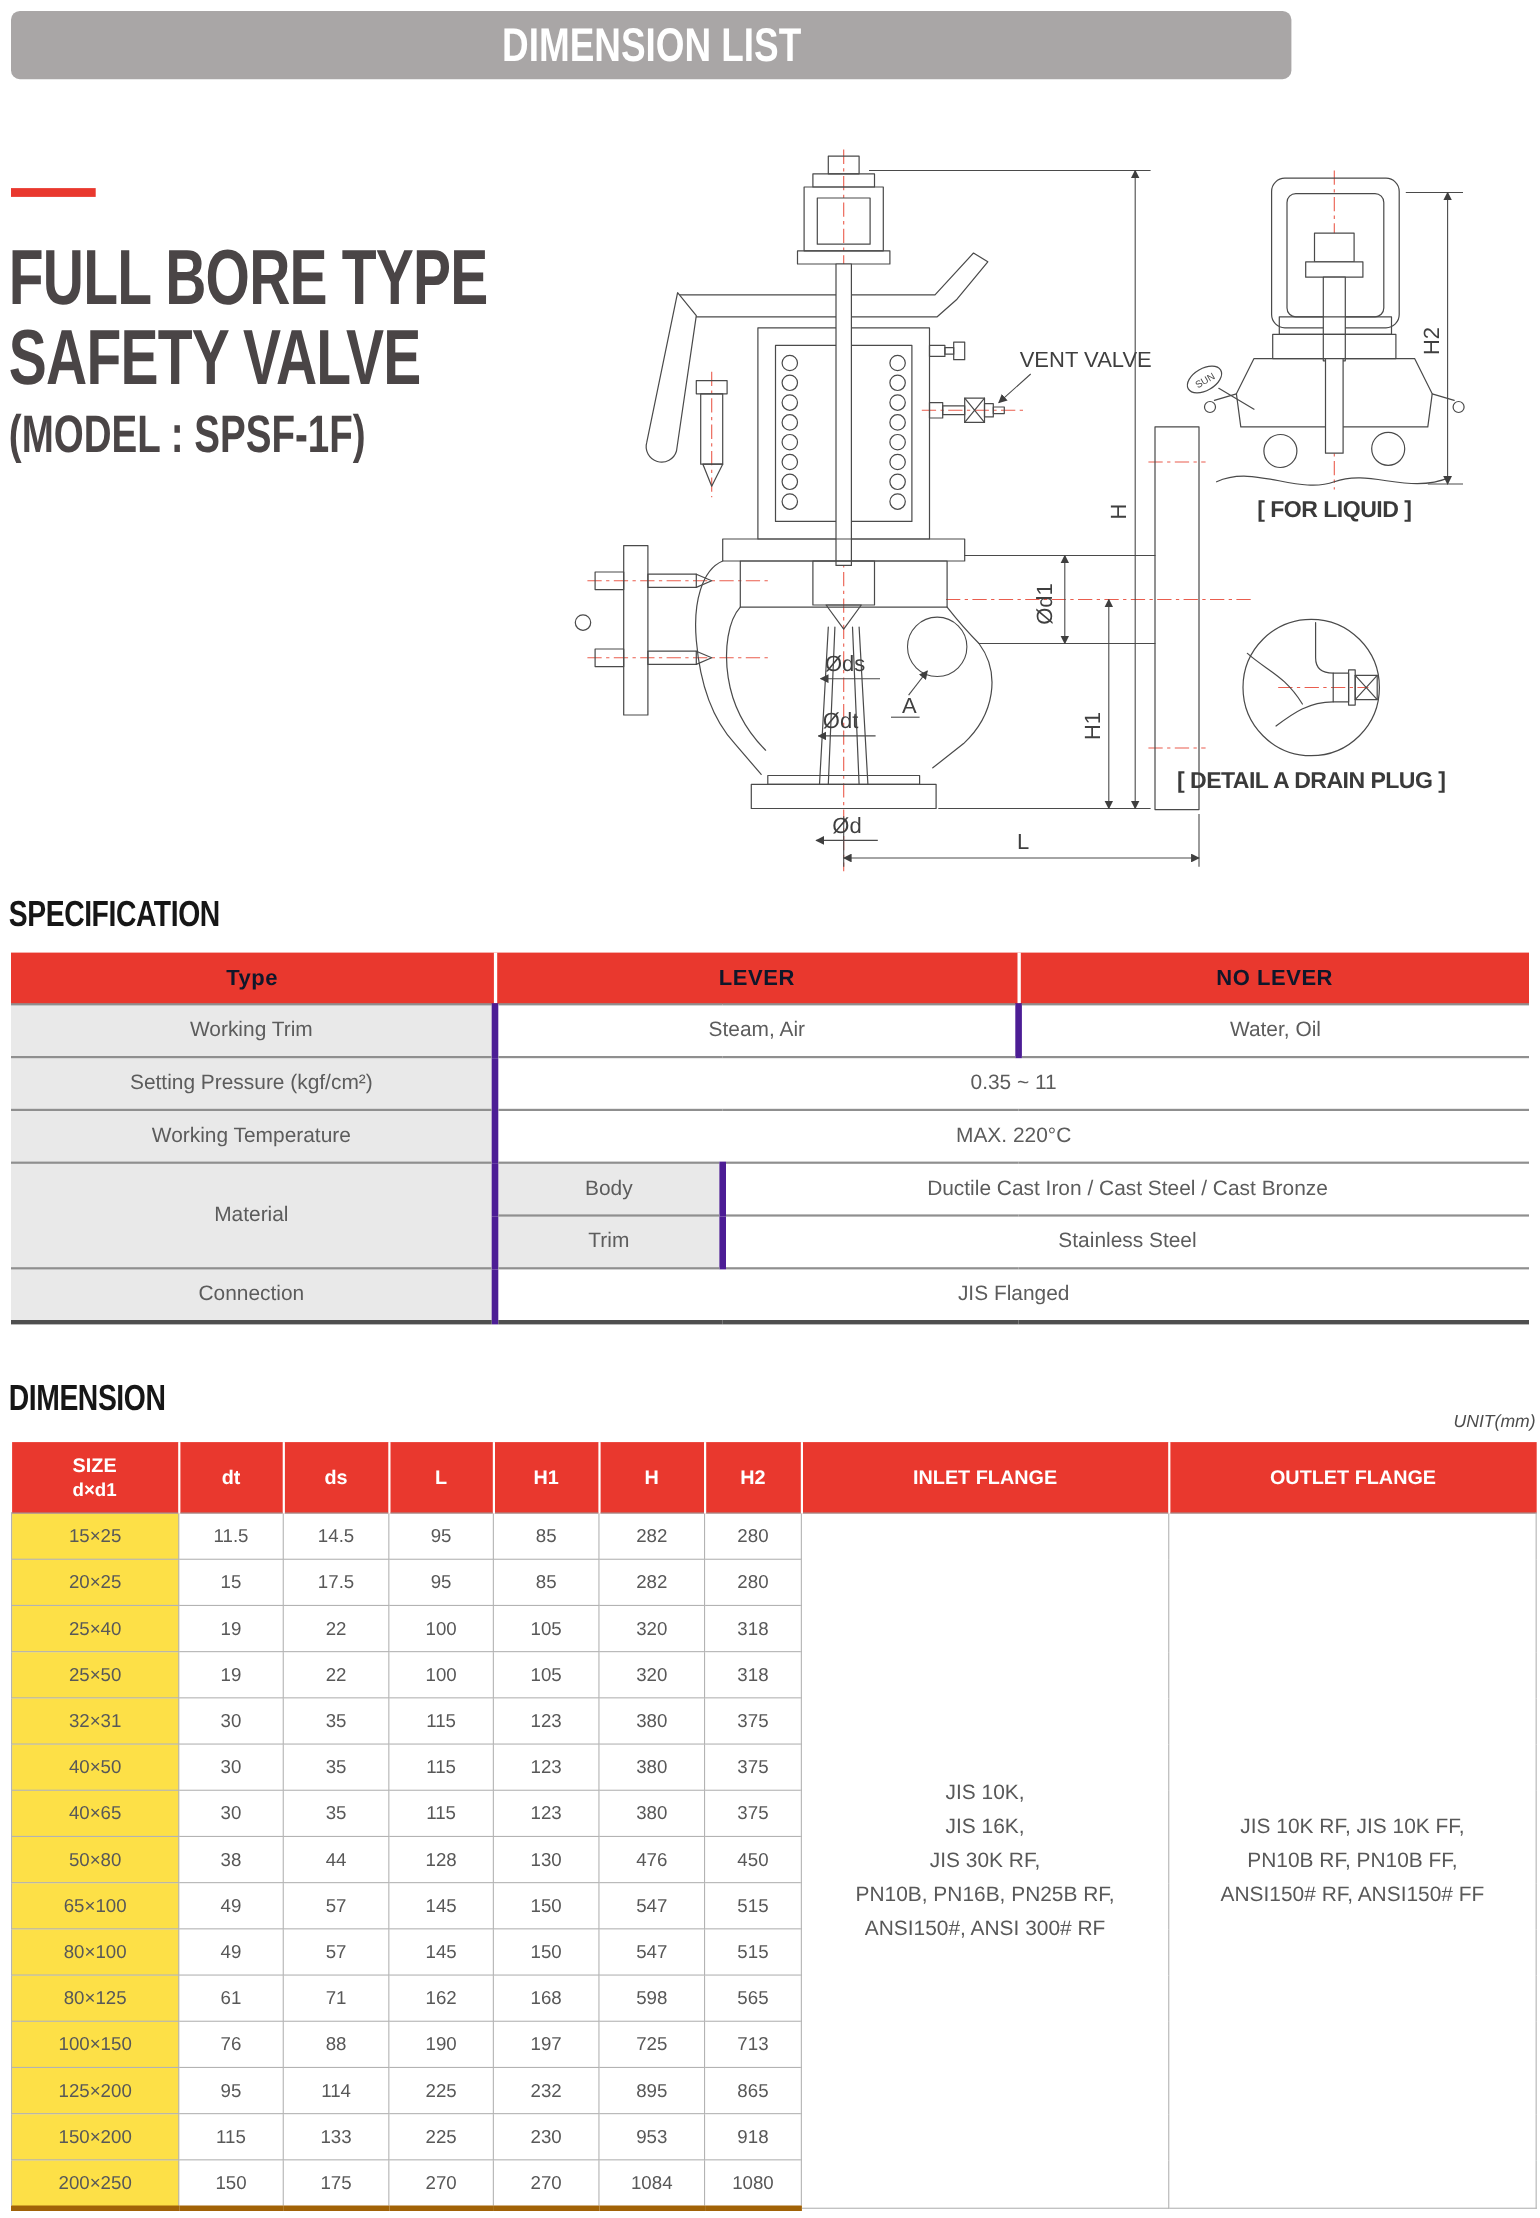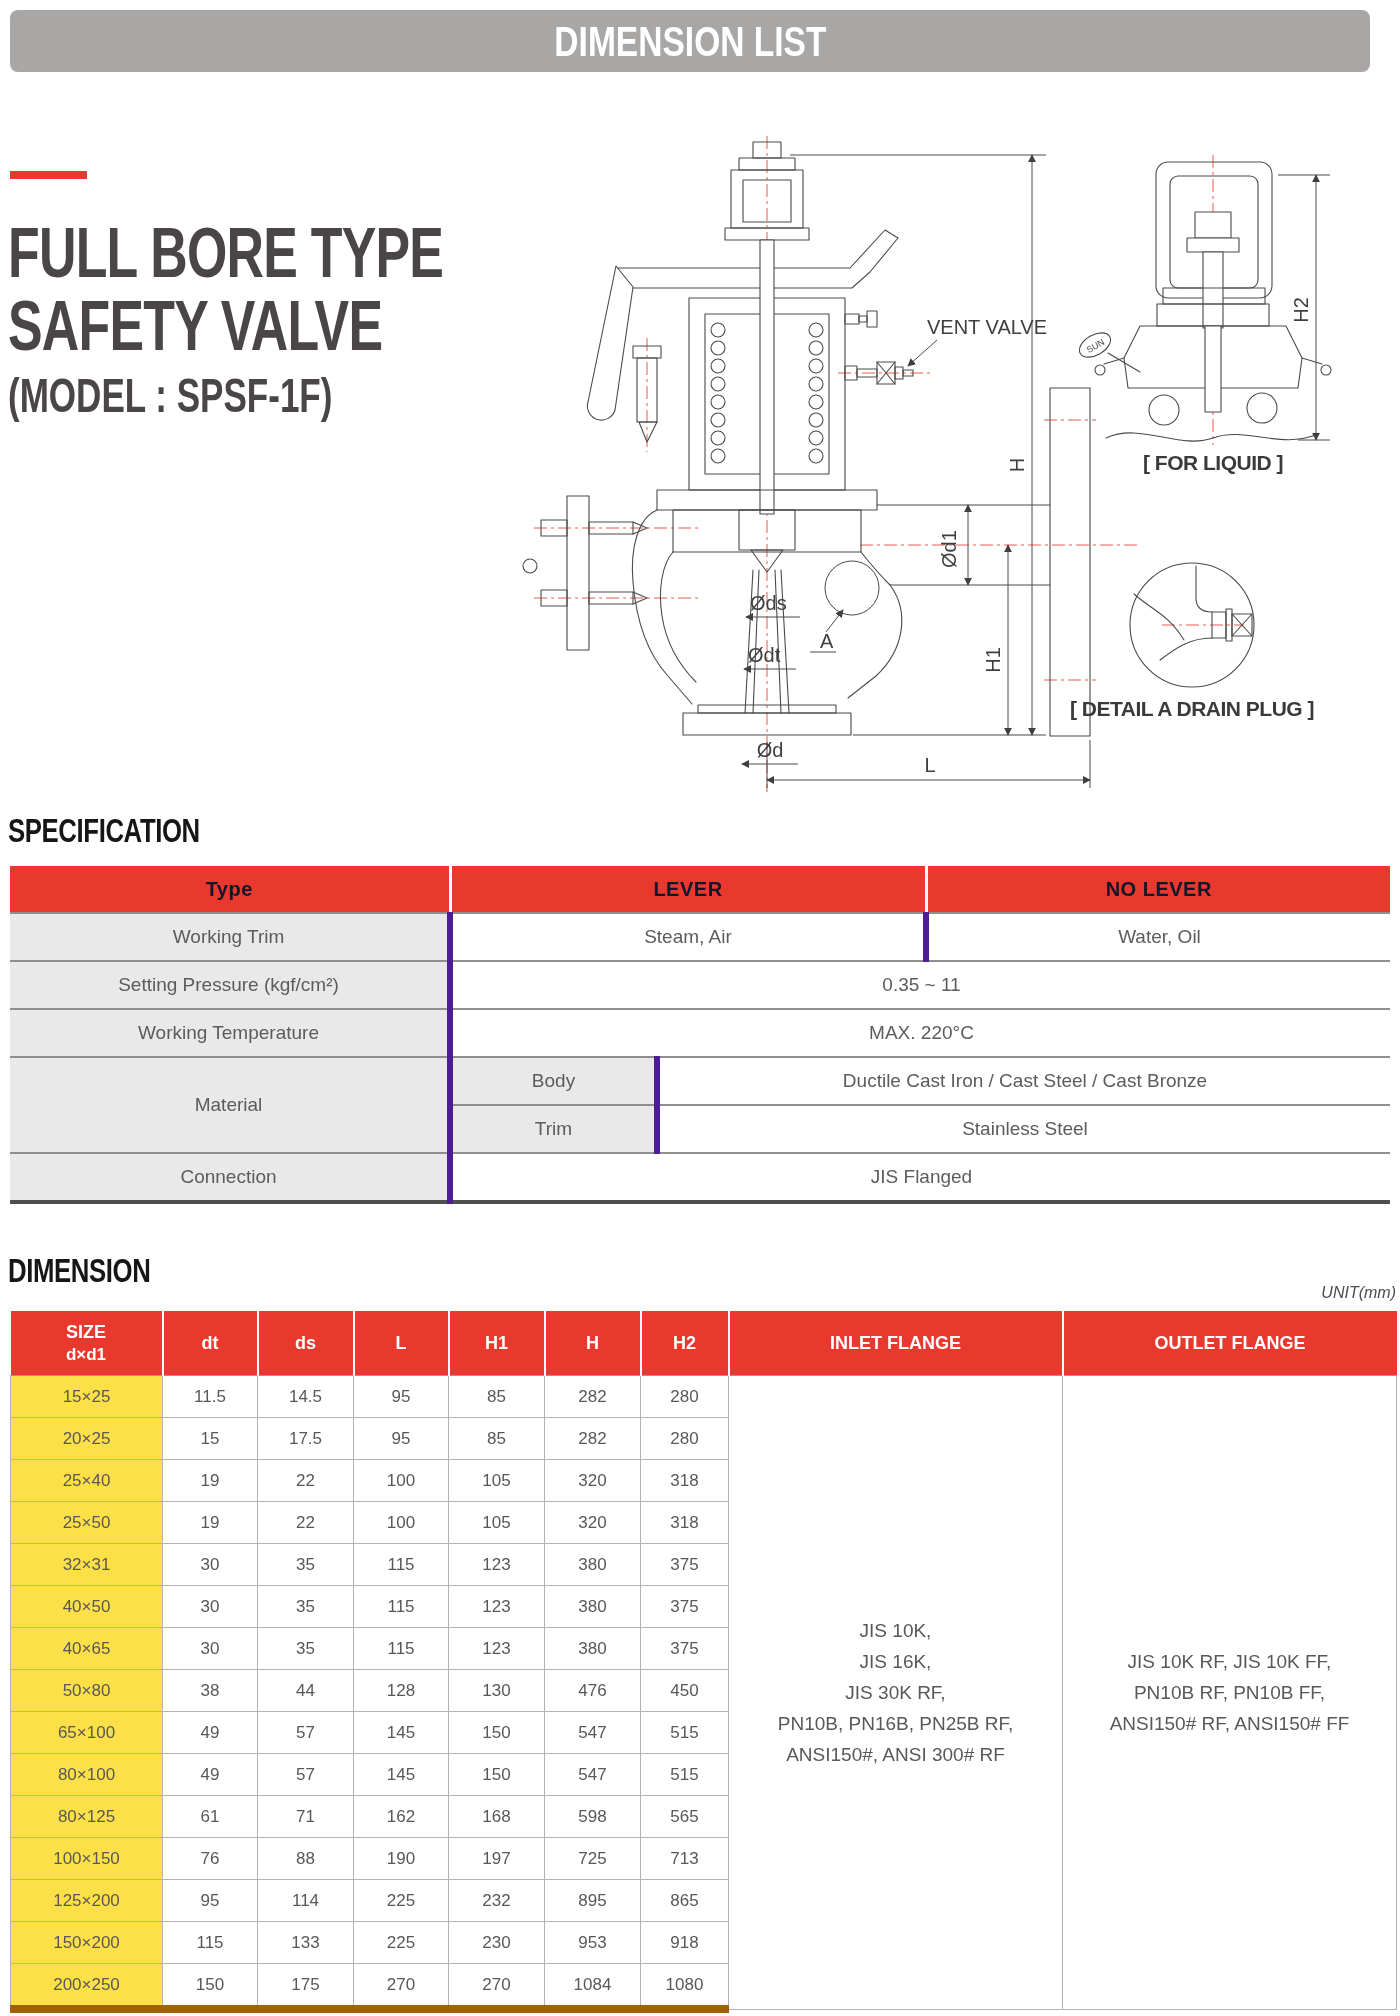--- a/index.html
+++ b/index.html
@@ -1,18 +1,18 @@
 <!DOCTYPE html>
 <html><head>
 <meta charset="utf-8">
 <style>
   html,body{margin:0;padding:0;background:#fff;}
   body{width:1400px;height:2016px;position:relative;font-family:"Liberation Sans",sans-serif;overflow:hidden;}
 
-  .topbar{position:absolute;left:10px;top:10px;width:1360px;height:62px;background:#a9a6a6;border-radius:8px;
+  .topbar{position:absolute;left:10px;top:10px;width:1164px;height:62px;background:#a9a6a6;border-radius:8px;
     display:flex;align-items:center;justify-content:center;}
   .topbar span{color:#fff;font-size:43px;font-weight:bold;letter-spacing:0px;transform:scaleX(.78);transform-origin:center;}
 
   .reddash{position:absolute;left:10px;top:171px;width:77px;height:8px;background:#e9382e;}
 
   .title{position:absolute;left:8px;top:216px;font-size:71px;line-height:73px;font-weight:bold;color:#4a4546;
     transform:scaleX(.73);transform-origin:left top;white-space:nowrap;letter-spacing:-1px;}
   .model{position:absolute;left:8px;top:368px;font-size:48px;font-weight:bold;color:#4a4546;
     transform:scaleX(.73);transform-origin:left top;white-space:nowrap;}
 
@@ -37,21 +37,21 @@
   .spec tr:last-child td{border-bottom:4px solid #4f4f4f;}
 
   
   .dim{position:absolute;left:10px;top:1311px;width:1386px;}
   .dim th{background:#e9382e;color:#fff;font-size:18px;font-weight:bold;height:64px;}
   .dim th + th{border-left:2px solid #fff;}
   .dim th .l2{font-size:17px;margin-top:2px;}
   .dim td{height:41px;font-size:17px;color:#585858;border:1px solid #b3b3b3;border-top:1px solid #9a9a9a;background:#fff;}
   .dim td.size{background:#fde047;}
   .dim td.flange{white-space:pre-line;font-size:19px;line-height:31px;vertical-align:middle;}
-  .dim tr:last-child td{border-bottom:8px solid #a16207;}
+  .dim tr:last-child td{border-bottom:5px solid #a16207;}
 
   
   .ln{fill:none;stroke:#4a4a4a;stroke-width:1.1;stroke-linejoin:round;stroke-linecap:round;}
   .lnw{fill:#fff;stroke:#4a4a4a;stroke-width:1.1;stroke-linejoin:round;}
   .cl{fill:none;stroke:#ea5d4e;stroke-width:1;stroke-dasharray:13 4 3 4;}
   .dml{fill:none;stroke:#4a4a4a;stroke-width:1;}
   .dlb{font-size:20px;fill:#3f3f3f;}
   .cap{font-size:21px;font-weight:bold;fill:#3a3a3a;letter-spacing:-.5px;}
 </style>
 </head>

